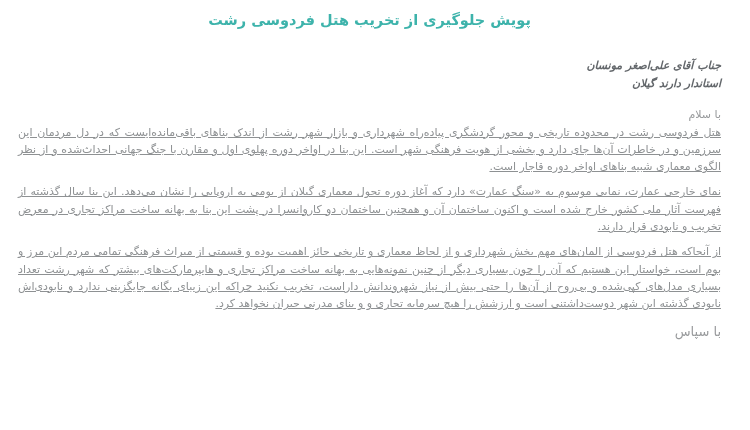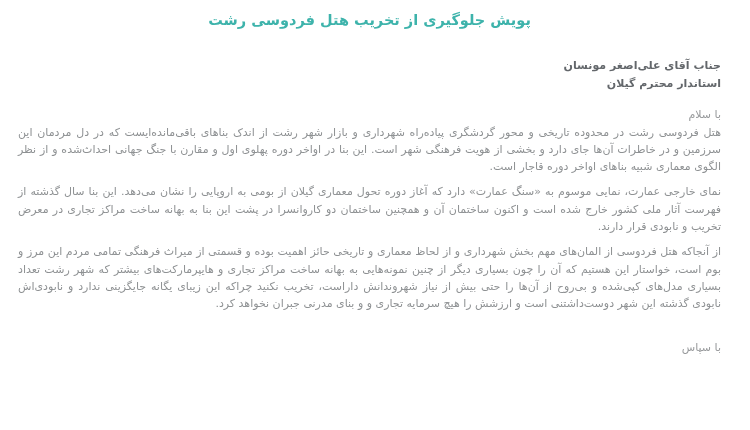--- a/index.html
+++ b/index.html
@@ -25,55 +25,57 @@
     margin: 4px 0 0 0;
     letter-spacing: 0;
   }
   .recipients {
     margin-top: 29px;
     font-size: 11px;
     font-weight: bold;
     color: #63676b;
     line-height: 17.5px;
     text-align: right;
+    font-style: italic;
   }
   .salutation {
     margin-top: 14px;
     font-size: 11px;
     color: #989a9c;
     line-height: 17.5px;
   }
   .body-text {
     font-size: 11px;
     color: #8e9193;
     line-height: 17.3px;
   }
   .para {
     margin: 0 0 8px 0;
     text-align: justify;
     text-justify: inter-word;
+    text-decoration: underline;
   }
   .closing {
-    margin-top: 27px;
-    font-size: 11px;
+    margin-top: 11px;
+    font-size: 13px;
     color: #989a9c;
     line-height: 17.5px;
     text-align: right;
   }
 </style>
 </head>
 <body>
 
 <div class="page">
 
   <h1 class="title">پویش جلوگیری از تخریب هتل فردوسی رشت</h1>
 
   <div class="recipients">
     <div>جناب آقای علی‌اصغر مونسان</div>
-    <div>استاندار محترم گیلان</div>
+    <div>استاندار دارند گیلان</div>
   </div>
 
   <div class="salutation">با سلام</div>
 
   <div class="body-text">
     <p class="para">هتل فردوسی رشت در محدوده تاریخی و محور گردشگری پیاده‌راه شهرداری و بازار شهر رشت از اندک بناهای باقی‌مانده‌ایست که در دل مردمان این سرزمین و در خاطرات آن‌ها جای دارد و بخشی از هویت فرهنگی شهر است. این بنا در اواخر دوره پهلوی اول و مقارن با جنگ جهانی احداث‌شده و از نظر الگوی معماری شبیه بناهای اواخر دوره قاجار است.</p>
     <p class="para">نمای خارجی عمارت، نمایی موسوم به «سنگ عمارت» دارد که آغاز دوره تحول معماری گیلان از بومی به اروپایی را نشان می‌دهد. این بنا سال گذشته از فهرست آثار ملی کشور خارج شده است و اکنون ساختمان آن و همچنین ساختمان دو کاروانسرا در پشت این بنا به بهانه ساخت مراکز تجاری در معرض تخریب و نابودی قرار دارند.</p>
     <p class="para">از آنجاکه هتل فردوسی از المان‌های مهم بخش شهرداری و از لحاظ معماری و تاریخی حائز اهمیت بوده و قسمتی از میراث فرهنگی تمامی مردم این مرز و بوم است، خواستار این هستیم که آن را چون بسیاری دیگر از چنین نمونه‌هایی به بهانه ساخت مراکز تجاری و هایپرمارکت‌های بیشتر که شهر رشت تعداد بسیاری مدل‌های کپی‌شده و بی‌روح از آن‌ها را حتی بیش از نیاز شهروندانش داراست، تخریب نکنید چراکه این زیبای یگانه جایگزینی ندارد و نابودی‌اش نابودی گذشته این شهر دوست‌داشتنی است و ارزشش را هیچ سرمایه تجاری و و بنای مدرنی جبران نخواهد کرد.</p>
   </div>
 

